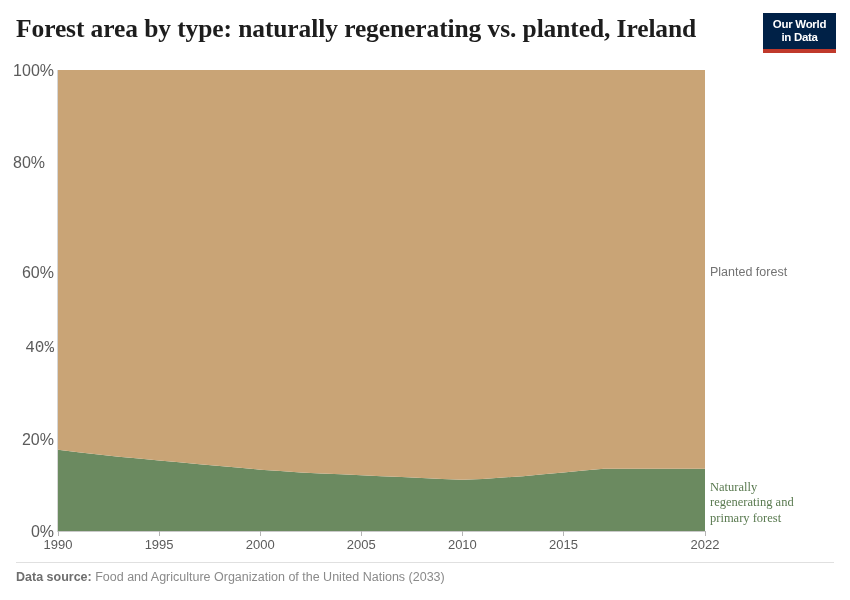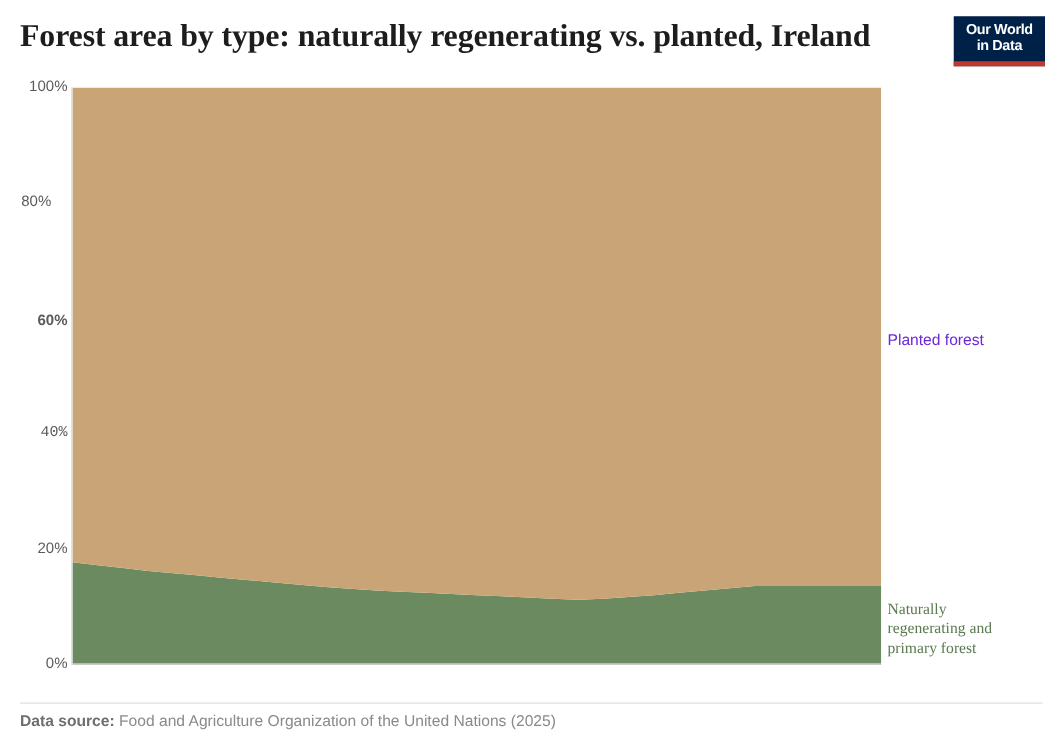--- a/index.html
+++ b/index.html
@@ -53,21 +53,21 @@
     width: 647px; height: 461px;
   }
   #plot-svg { display: block; width: 647px; height: 461px; }
 
   
   .y-tick-label {
     position: absolute;
     right: 0;
     width: 50px;
     text-align: right;
-    font-size: 12px;
+    font-size: 16px;
     color: #5b5b5b;
     font-family: "Liberation Sans", sans-serif;
   }
   #y-axis {
     position: absolute;
     left: 0px; top: 70px;
     width: 54px; height: 461px;
   }
 
   #x-axis {
@@ -106,21 +106,21 @@
   
   .series-label {
     position: absolute;
     font-size: 12.5px;
     line-height: 1.22;
     font-family: "Liberation Sans", sans-serif;
     white-space: pre-line;
   }
   #series-label-planted {
     left: 710px; top: 265px;
-    color: #6d28d9;
+    color: #737373;
   }
   #series-label-natural {
     left: 710px; top: 480px;
     color: #5a7a50;
     font-family: Liberation Serif, serif;
   }
 
   
   #footer-divider {
     position: absolute;
@@ -156,21 +156,21 @@
   <div id="owid-logo">
     <span class="l1">Our World</span>
     <span class="l2">in Data</span>
   </div>
 
   <div id="axis-left-line"></div>
   <div id="y-axis">
       <div class="y-tick-label" style="top: 453px;">0%</div>
       <div class="y-tick-label" style="top: 360.8px;">20%</div>
       <div class="y-tick-label" style="top: 268.6px; font-family: Liberation Mono, monospace;">40%</div>
-      <div class="y-tick-label" style="top: 179px; font-weight: bold;">60%</div>
+      <div class="y-tick-label" style="top: 194px;">60%</div>
       <div class="y-tick-label" style="top: 84.2px; text-align: center;">80%</div>
       <div class="y-tick-label" style="top: -8px;">100%</div>
     </div>
 
   <div id="plot-frame">
     <svg id="plot-svg" viewBox="0 0 647 461" preserveAspectRatio="none">
       <g id="grid-group">
           <line x1="0" x2="647" y1="368.8" y2="368.8" stroke="#ffffff" stroke-opacity="0.55" stroke-width="1" stroke-dasharray="3 3"></line>
           <line x1="0" x2="647" y1="276.6" y2="276.6" stroke="#ffffff" stroke-opacity="0.55" stroke-width="1" stroke-dasharray="3 3"></line>
           <line x1="0" x2="647" y1="184.40000000000003" y2="184.40000000000003" stroke="#ffffff" stroke-opacity="0.55" stroke-width="1" stroke-dasharray="3 3"></line>
@@ -178,27 +178,43 @@
           <line x1="0" x2="647" y1="0" y2="0" stroke="#ffffff" stroke-opacity="0.55" stroke-width="1" stroke-dasharray="3 3"></line>
         </g>
       <g id="area-group">
           <path d="M0,379.864 L20.21875,382.169 L40.4375,384.474 L60.65625,386.779 L80.875,388.623 L101.09375,390.467 L121.3125,392.31100000000004 L141.53125,394.155 L161.75,395.999 L181.96875,397.843 L202.1875,399.687 L222.40625,401.07 L242.625,402.453 L262.84375,403.375 L283.0625,404.297 L303.28125,405.219 L323.5,406.141 L343.71875,407.063 L363.9375,407.985 L384.15625,408.907 L404.375,409.829 L424.59375,408.907 L444.8125,407.524 L465.03125,406.141 L485.25,404.297 L505.46875,402.453 L525.6875,400.609 L545.90625,398.765 L566.125,398.765 L586.34375,398.765 L606.5625,398.765 L626.78125,398.765 L647,398.765 L647,461 L626.78125,461 L606.5625,461 L586.34375,461 L566.125,461 L545.90625,461 L525.6875,461 L505.46875,461 L485.25,461 L465.03125,461 L444.8125,461 L424.59375,461 L404.375,461 L384.15625,461 L363.9375,461 L343.71875,461 L323.5,461 L303.28125,461 L283.0625,461 L262.84375,461 L242.625,461 L222.40625,461 L202.1875,461 L181.96875,461 L161.75,461 L141.53125,461 L121.3125,461 L101.09375,461 L80.875,461 L60.65625,461 L40.4375,461 L20.21875,461 L0,461 Z" fill="#6B8A60"></path>
           <path d="M0,0 L20.21875,0 L40.4375,0 L60.65625,0 L80.875,0 L101.09375,0 L121.3125,0 L141.53125,0 L161.75,0 L181.96875,0 L202.1875,0 L222.40625,0 L242.625,0 L262.84375,0 L283.0625,0 L303.28125,0 L323.5,0 L343.71875,0 L363.9375,0 L384.15625,0 L404.375,0 L424.59375,0 L444.8125,0 L465.03125,0 L485.25,0 L505.46875,0 L525.6875,0 L545.90625,0 L566.125,0 L586.34375,0 L606.5625,0 L626.78125,0 L647,0 L647,398.765 L626.78125,398.765 L606.5625,398.765 L586.34375,398.765 L566.125,398.765 L545.90625,398.765 L525.6875,400.609 L505.46875,402.453 L485.25,404.297 L465.03125,406.141 L444.8125,407.524 L424.59375,408.907 L404.375,409.829 L384.15625,408.907 L363.9375,407.985 L343.71875,407.063 L323.5,406.141 L303.28125,405.219 L283.0625,404.297 L262.84375,403.375 L242.625,402.453 L222.40625,401.07 L202.1875,399.687 L181.96875,397.843 L161.75,395.999 L141.53125,394.155 L121.3125,392.31100000000004 L101.09375,390.467 L80.875,388.623 L60.65625,386.779 L40.4375,384.474 L20.21875,382.169 L0,379.864 Z" fill="#C9A476"></path>
         </g>
     </svg>
   </div>
 
   <div id="axis-baseline"></div>
+  <div id="x-axis">
+      <div class="x-tick" style="left: 0px;"></div>
+      <div class="x-tick-label" style="left: 0px;">1990</div>
+      <div class="x-tick" style="left: 101.094px;"></div>
+      <div class="x-tick-label" style="left: 101.094px;">1995</div>
+      <div class="x-tick" style="left: 202.188px;"></div>
+      <div class="x-tick-label" style="left: 202.188px;">2000</div>
+      <div class="x-tick" style="left: 303.281px;"></div>
+      <div class="x-tick-label" style="left: 303.281px;">2005</div>
+      <div class="x-tick" style="left: 404.375px;"></div>
+      <div class="x-tick-label" style="left: 404.375px;">2010</div>
+      <div class="x-tick" style="left: 505.469px;"></div>
+      <div class="x-tick-label" style="left: 505.469px;">2015</div>
+      <div class="x-tick" style="left: 647px;"></div>
+      <div class="x-tick-label" style="left: 647px;">2022</div>
+    </div>
 
   <div class="series-label" id="series-label-planted">Planted forest</div>
 
   <div class="series-label" id="series-label-natural">Naturally
 regenerating and
 primary forest</div>
 
   <div id="footer-divider"></div>
   <div id="footer">
     <div id="footer-left">
-      <span id="footer-source-label">Data source:</span><span id="footer-source-text"> Food and Agriculture Organization of the United Nations (2025)</span>
+      <span id="footer-source-label">Data source:</span><span id="footer-source-text"> Food and Agriculture Organization of the United Nations (2033)</span>
     </div>
   </div>
 
 </div>
 
 </body></html>

